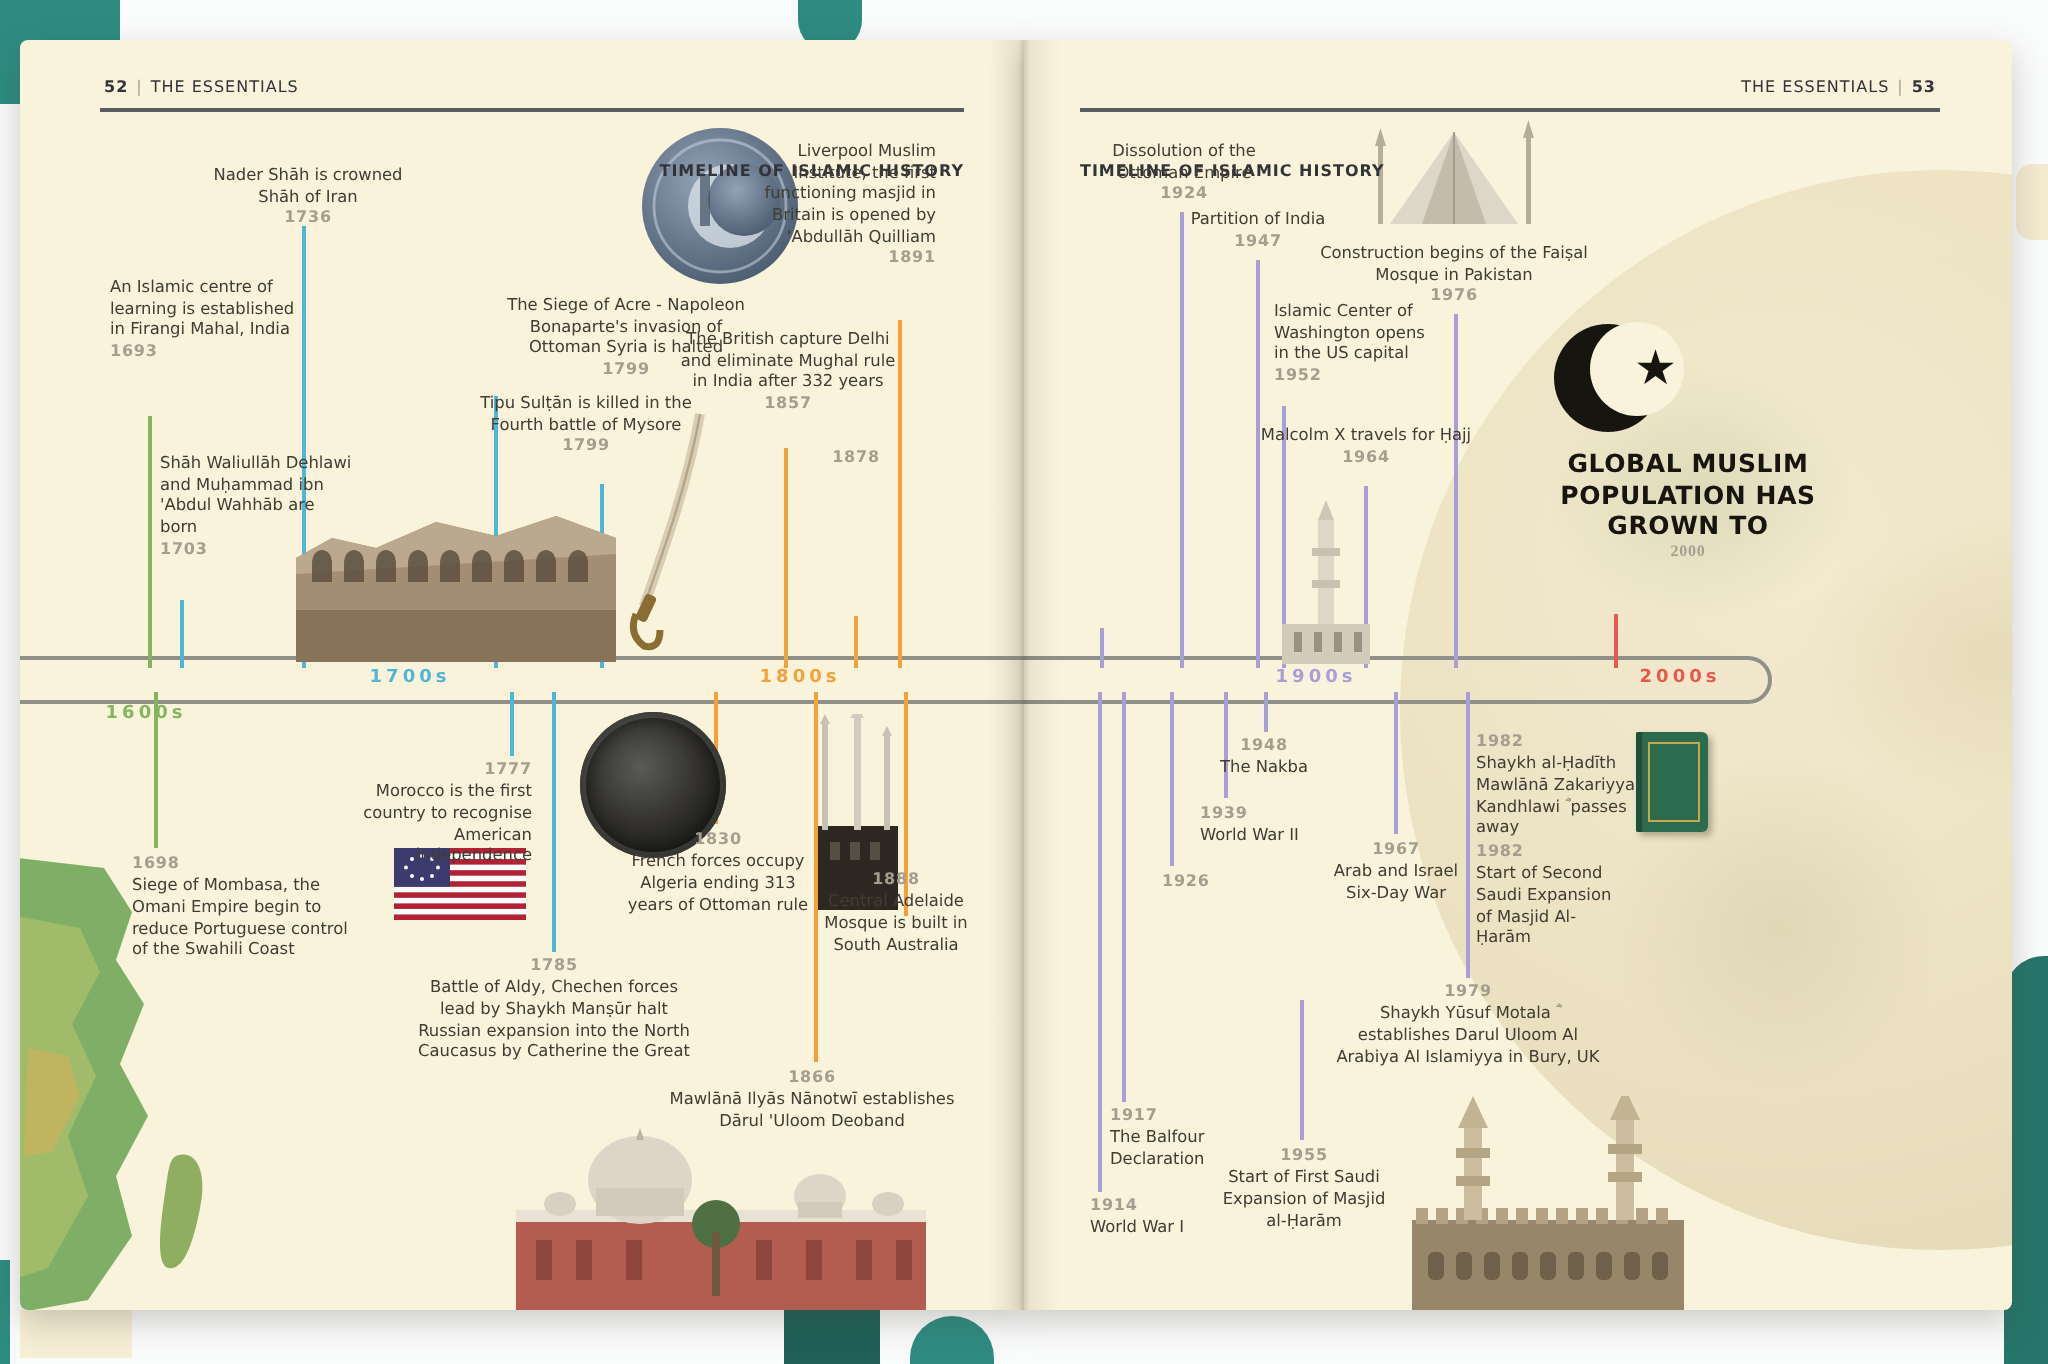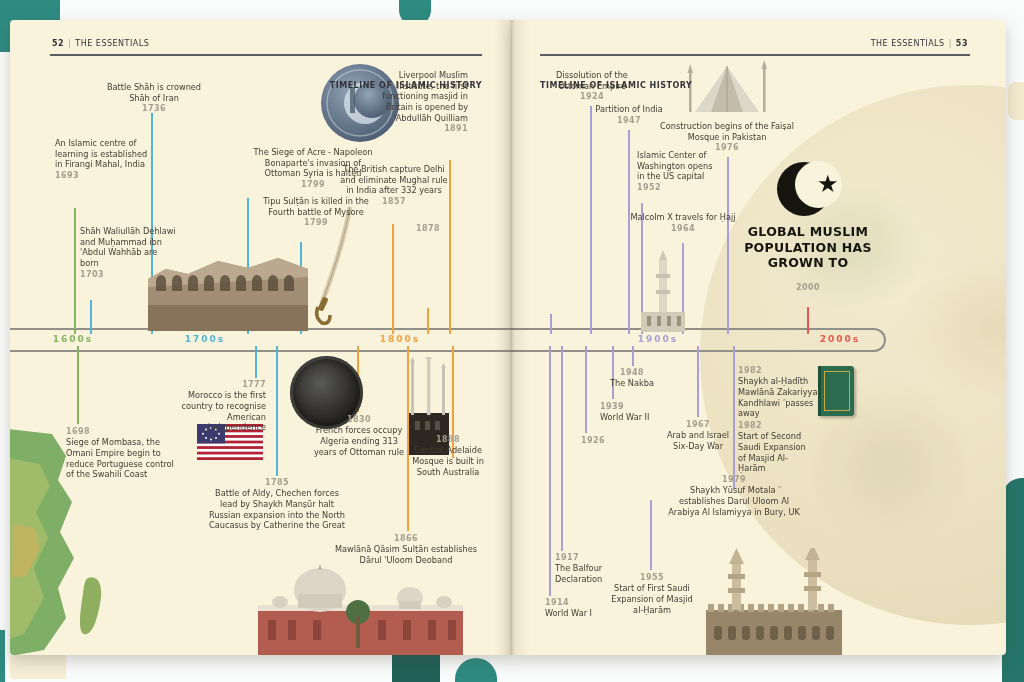--- a/index.html
+++ b/index.html
@@ -17,24 +17,24 @@
   .rule{position:absolute;border-top:2.5px solid #5a5c61;z-index:5;}
   .band{position:absolute;left:10px;top:328px;width:876px;height:24px;z-index:2;
         border:2.5px solid #908f88;border-left:none;border-radius:0 14px 14px 0;box-sizing:border-box;}
   .era{position:absolute;top:334px;width:54px;text-align:center;font-size:9px;font-weight:bold;
        letter-spacing:2px;z-index:5;}
   .stem{position:absolute;width:1.5px;z-index:3;}
   .ev{position:absolute;font-size:8.2px;line-height:1.3;color:#403d33;z-index:5;}
   .ev .yr{font-weight:bold;color:#a59e8f;font-size:8px;letter-spacing:.4px;margin-top:1px;}
   .t-c{text-align:center}.t-r{text-align:right}.t-l{text-align:left}
   .img{position:absolute;z-index:4;}
-  .stat{position:absolute;left:733px;top:224px;width:150px;text-align:center;z-index:5;color:#17150f;}
+  .stat{position:absolute;left:769px;top:224px;width:150px;text-align:center;z-index:5;color:#17150f;}
   .stat .sl{font-size:12.5px;font-weight:800;letter-spacing:.3px;line-height:1.25;}
   .stat .sv{font-size:20px;font-weight:800;letter-spacing:.3px;margin-top:3px;}
-  .stat .yr{font-weight:bold;color:#a59e8f;font-size:8px;letter-spacing:.4px;margin-top:12px;}
+  .stat .yr{font-weight:bold;color:#a59e8f;font-size:8px;letter-spacing:.4px;margin-top:0;font-family:Liberation Serif, serif;}
   .cres{position:absolute;left:777px;top:156px;width:72px;height:66px;z-index:5;}
   .cres .c1{position:absolute;left:0;top:6px;width:54px;height:54px;border-radius:50%;background:#17150f;}
   .cres .c2{position:absolute;left:18px;top:5px;width:47px;height:47px;border-radius:50%;background:#faf3dc;}
   .cres .st{position:absolute;left:40px;top:16px;font-size:24px;color:#17150f;line-height:1;}
   .fold{position:absolute;left:494px;top:20px;width:36px;height:635px;z-index:6;pointer-events:none;
         background:linear-gradient(90deg,rgba(88,70,40,0) 0%,rgba(88,70,40,.09) 42%,rgba(60,45,25,.20) 50%,rgba(88,70,40,.09) 58%,rgba(88,70,40,0) 100%);}
   .globe{position:absolute;left:188px;top:65px;width:540px;height:540px;border-radius:50%;opacity:.55;
          background:
            radial-gradient(110px 90px at 28% 30%,rgba(150,170,115,.45),transparent 70%),
            radial-gradient(140px 100px at 55% 45%,rgba(190,170,110,.40),transparent 70%),
@@ -80,21 +80,21 @@
   <div class="hdr title" style="left:250px;width:232px;text-align:right">TIMELINE OF ISLAMIC HISTORY</div>
   <div class="rule" style="left:50px;top:54px;width:432px"></div>
 
   <div class="hdr title" style="left:540px">TIMELINE OF ISLAMIC HISTORY</div>
   <div class="hdr" style="left:760px;width:208px;text-align:right">
     <span>THE ESSENTIALS</span><span class="sep">|</span><b>53</b>
   </div>
   <div class="rule" style="left:540px;top:54px;width:430px"></div>
 
   <div class="band"></div>
-  <div class="era" style="left: 46px; color: rgb(133, 180, 94);">1600s</div>
+  <div class="era" style="left: 46px; color: rgb(133, 180, 94); margin-top: 18px;">1600s</div>
   <div class="era" style="left: 178px; color: rgb(79, 182, 216);">1700s</div>
   <div class="era" style="left: 373px; color: rgb(242, 162, 59);">1800s</div>
   <div class="era" style="left: 631px; color: rgb(167, 159, 214);">1900s</div>
   <div class="era" style="left: 813px; color: rgb(230, 90, 77);">2000s</div>
 
   <div class="stem" style="left: 74px; top: 208px; height: 126px; background-color: rgb(133, 180, 94);"></div>
   <div class="stem" style="left: 90px; top: 300px; height: 34px; background-color: rgb(79, 182, 216);"></div>
   <div class="stem" style="left: 151px; top: 113px; height: 221px; background-color: rgb(79, 182, 216);"></div>
   <div class="stem" style="left: 247px; top: 198px; height: 136px; background-color: rgb(79, 182, 216);"></div>
   <div class="stem" style="left: 300px; top: 242px; height: 92px; background-color: rgb(79, 182, 216);"></div>
@@ -303,36 +303,36 @@
     <div class="st">★</div>
   </div>
   <div class="stat">
     <div class="sl">GLOBAL MUSLIM</div>
     <div class="sl">POPULATION HAS</div>
     <div class="sl">GROWN TO</div>
     <div class="yr">2000</div>
   </div>
 
   <div class="ev t-c" style="left:100px;top:82px;width:108px">
-    <div>Battle Shāh is crowned Shāh of Iran</div>
+    <div>Nader Shāh is crowned Shāh of Iran</div>
     <div class="yr">1736</div>
   </div>
   <div class="ev t-l" style="left:55px;top:138px;width:95px">
     <div>An Islamic centre of learning is established in Firangi Mahal, India</div>
     <div class="yr">1693</div>
   </div>
   <div class="ev t-l" style="left:80px;top:226px;width:98px">
     <div>Shāh Waliullāh Dehlawi and Muḥammad ibn 'Abdul Wahhāb are born</div>
     <div class="yr">1703</div>
   </div>
   <div class="ev t-c" style="left:253px;top:147px;width:120px">
     <div>The Siege of Acre - Napoleon Bonaparte's invasion of Ottoman Syria is halted</div>
     <div class="yr">1799</div>
   </div>
-  <div class="ev t-c" style="left:261px;top:196px;width:110px">
+  <div class="ev t-c" style="left:238px;top:196px;width:110px">
     <div>Tipu Sulṭān is killed in the Fourth battle of Mysore</div>
     <div class="yr">1799</div>
   </div>
   <div class="ev t-r" style="left:380px;top:70px;width:88px">
     <div>Liverpool Muslim Institute, the first functioning masjid in Britain is opened by 'Abdullāh Quilliam</div>
     <div class="yr">1891</div>
   </div>
   <div class="ev t-c" style="left:337px;top:164px;width:114px">
     <div>The British capture Delhi and eliminate Mughal rule in India after 332 years</div>
     <div class="yr">1857</div>
@@ -376,21 +376,21 @@
   <div class="ev t-c" style="left:311px;top:414px;width:96px">
     <div class="yr">1830</div>
     <div>French forces occupy Algeria ending 313 years of Ottoman rule</div>
   </div>
   <div class="ev t-c" style="left:409px;top:434px;width:78px">
     <div class="yr">1888</div>
     <div>Central Adelaide Mosque is built in South Australia</div>
   </div>
   <div class="ev t-c" style="left:327px;top:533px;width:158px">
     <div class="yr">1866</div>
-    <div>Mawlānā Qāsim Sulṭān establishes Dārul 'Uloom Deoband</div>
+    <div>Mawlānā Ilyās Nānotwī establishes Dārul 'Uloom Deoband</div>
   </div>
   <div class="ev t-l" style="left:545px;top:597px;width:70px">
     <div class="yr">1914</div>
     <div>World War I</div>
   </div>
   <div class="ev t-l" style="left:555px;top:552px;width:72px">
     <div class="yr">1917</div>
     <div>The Balfour Declaration</div>
   </div>
   <div class="ev t-l" style="left:581px;top:435px;width:80px">
@@ -413,19 +413,19 @@
     <div>Arab and Israel Six-Day War</div>
   </div>
   <div class="ev t-l" style="left:738px;top:365px;width:82px">
     <div class="yr">1982</div>
     <div>Shaykh al-Ḥadīth Mawlānā Zakariyya Kandhlawi ؓ passes away</div>
   </div>
   <div class="ev t-l" style="left:738px;top:420px;width:72px">
     <div class="yr">1982</div>
     <div>Start of Second Saudi Expansion of Masjid Al-Ḥarām</div>
   </div>
-  <div class="ev t-c" style="left:666px;top:474px;width:136px">
+  <div class="ev t-c" style="left:666px;top:490px;width:136px">
     <div class="yr">1979</div>
     <div>Shaykh Yūsuf Motala ؓ establishes Darul Uloom Al Arabiya Al Islamiyya in Bury, UK</div>
   </div>
 
   <div class="fold"></div>
 </div>
 
 </body></html>

